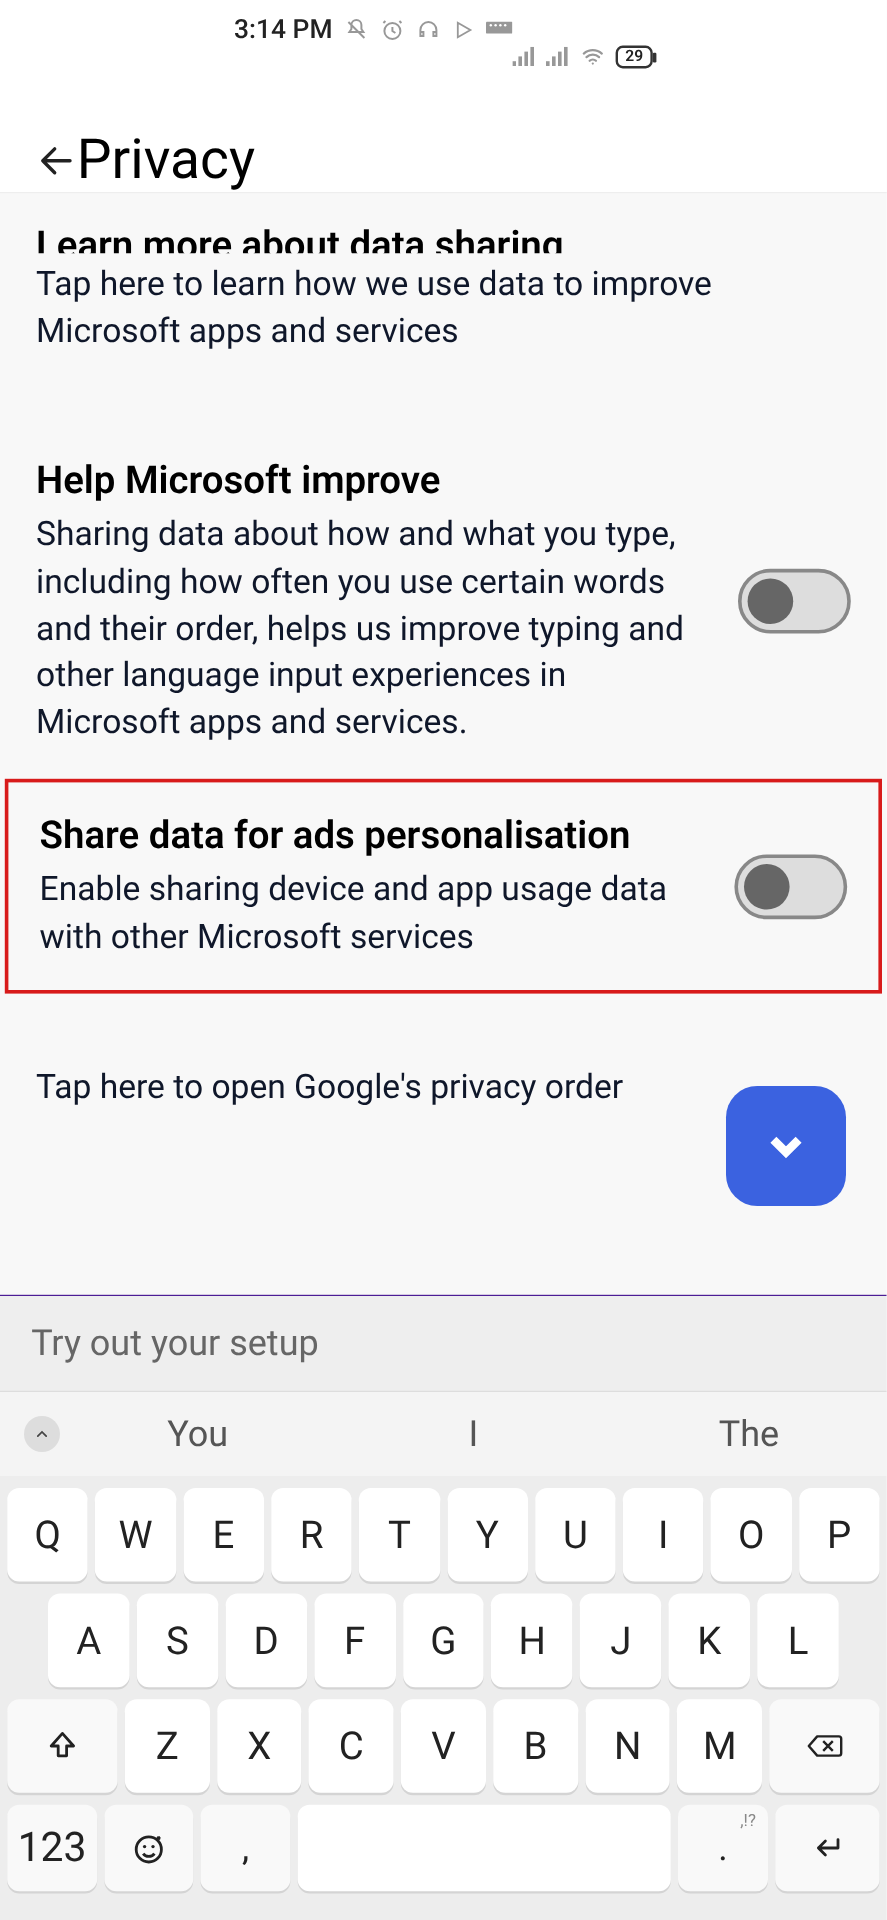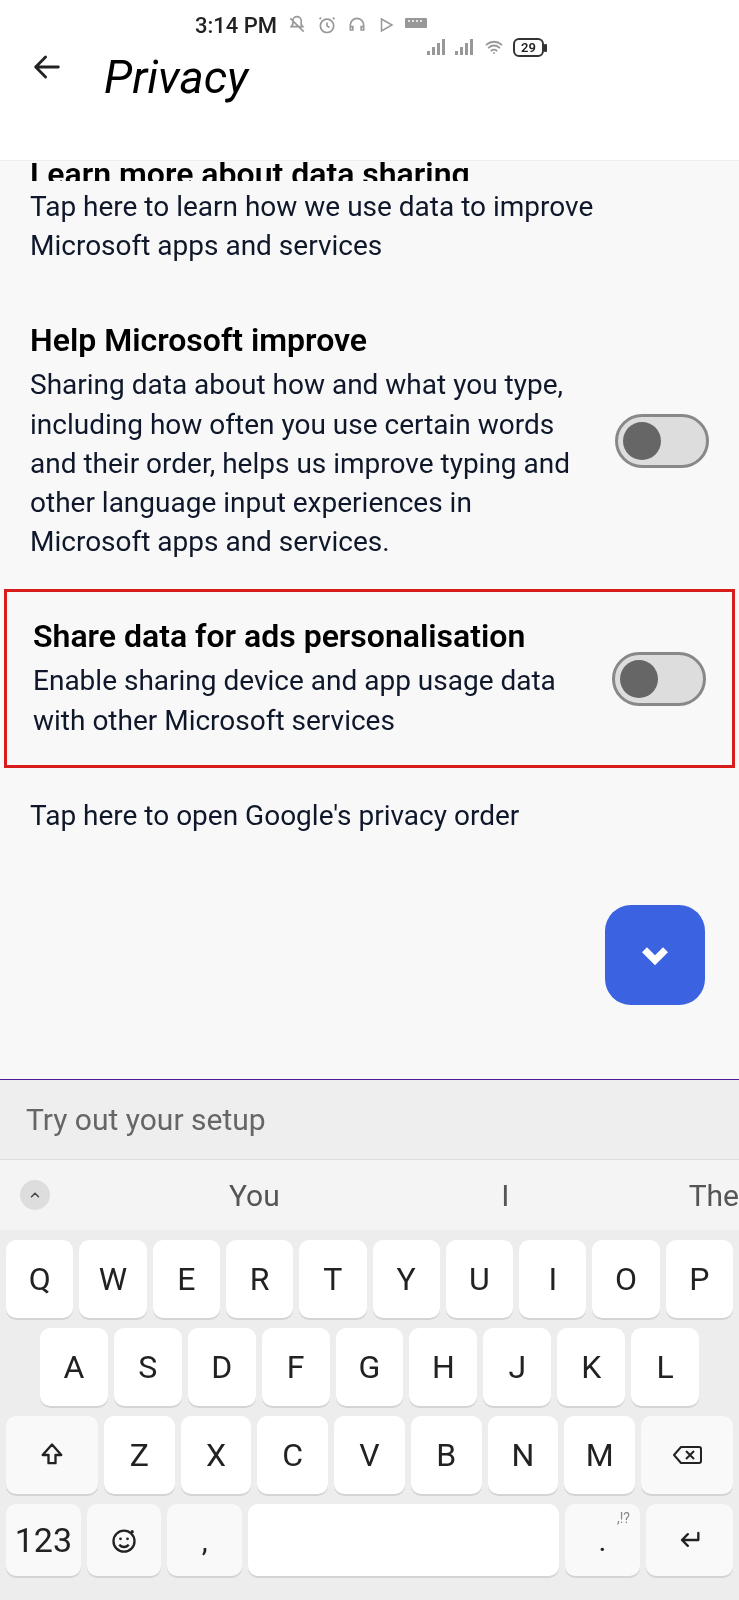--- a/index.html
+++ b/index.html
@@ -41,41 +41,40 @@
     right:-5px; top:4px;
     width:3px; height:8px;
     background:#333;
     border-radius:1px;
   }
 
   
   .app-header {
     height: 110px;
     display: flex;
-    align-items: flex-start;
+    align-items: flex-end;
     padding: 0 30px;
-    gap: 40px;
-    font-style: italic;
   }
   .back-arrow { font-size: 36px; color: #333; }
   .header-title { font-size: 46px; font-weight: 400; color: #000; }
 
   
   .content {
     background: #f8f8f8;
     border-top: 1px solid #eee;
     height: calc(100% - 160px);
     overflow: hidden;
     position: relative;
   }
   .setting-item {
     padding: 28px 30px;
     display: flex;
     align-items: center;
     gap: 20px;
+    margin-top: 30px;
   }
   .setting-text { flex: 1; }
   .setting-title {
     font-size: 32px;
     font-weight: 600;
     color: #000;
     margin-bottom: 6px;
   }
   .setting-title.cut { margin-top:-22px; overflow:hidden; height:32px; line-height:50px; }
   .setting-desc {
@@ -148,21 +147,21 @@
   .sug-toggle {
     width: 30px; height:30px;
     border-radius:50%;
     background:#ddd;
     margin-left:20px;
     display:flex;align-items:center;justify-content:center;
     font-size:16px;color:#444;
   }
   .sug-item {
     flex:1;
-    text-align:right;
+    text-align:center;
     font-size:30px;
     color:#555;
   }
 
   .kb {
     padding: 10px 6px 14px;
     background:#ededed;
   }
   .kb-row {
     display:flex;

